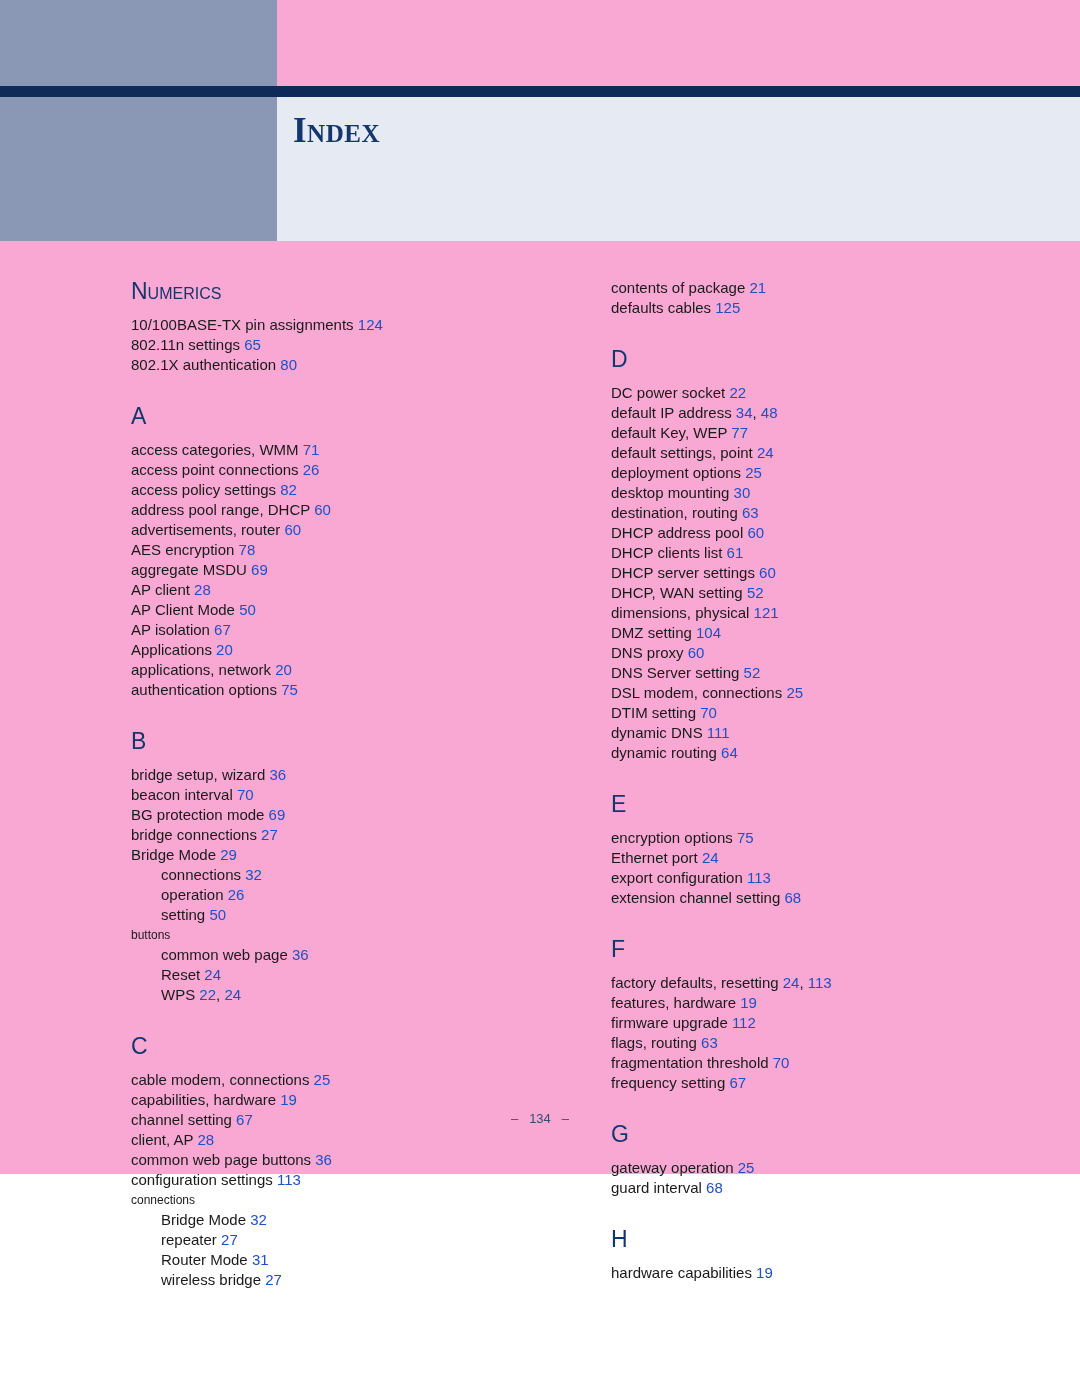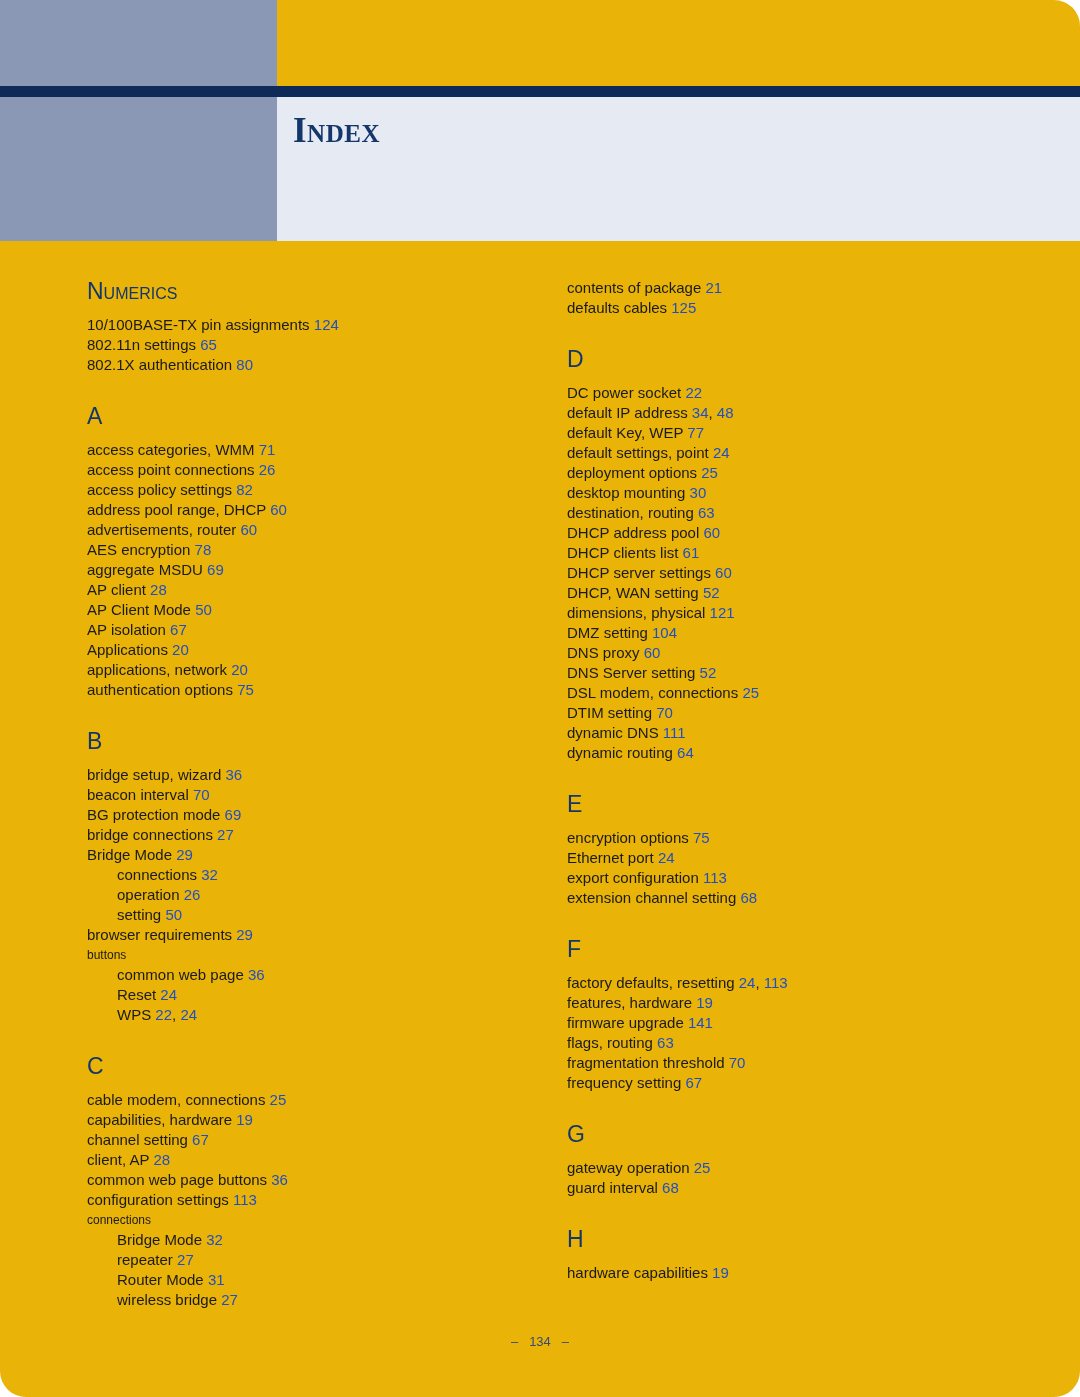--- a/index.html
+++ b/index.html
@@ -1,17 +1,17 @@
 <!DOCTYPE html>
 <html><head>
 <meta charset="utf-8">
 <style>
   * { margin: 0; padding: 0; box-sizing: border-box; }
   html, body { width: 1080px; height: 1397px; background: #fff; font-family: Verdana, Geneva, sans-serif; }
-  .page { width: 1080px; height: 1397px; position: relative; background: #eab308; border-radius: 26px; }
+  .page { width: 1080px; height: 1174px; position: relative; background: #f9a8d4; }
   .header-band {
     position: absolute;
     left: 0; top: 86px;
     width: 1080px; height: 155px;
     background: #e6eaf2;
   }
   .header-sidebar {
     position: absolute;
     left: 0; top: 0;
     width: 277px; height: 241px;
@@ -33,21 +33,21 @@
     font-variant: small-caps;
     letter-spacing: 0.5px;
   }
   .content {
     position: absolute;
     left: 87px; top: 278px;
     width: 908px;
     display: flex;
     gap: 52px;
   }
-  .col { flex: 1 1 0; min-width: 0; }
+  .col { flex: 1 1 0; min-width: 0; margin-left: 44px; }
   .section-head {
     color: #14376b;
     font-variant: small-caps;
     font-size: 23px;
     margin-top: 28px;
     margin-bottom: 10px;
     font-family: Verdana, Geneva, sans-serif;
   }
   .section-head.first { margin-top: 0; }
   .entry {
@@ -107,21 +107,20 @@
         <div class="entry"><span>authentication options   </span><span class="pn">75</span></div>
         <div class="section-head">B</div>
         <div class="entry"><span>bridge setup, wizard   </span><span class="pn">36</span></div>
         <div class="entry"><span>beacon interval   </span><span class="pn">70</span></div>
         <div class="entry"><span>BG protection mode   </span><span class="pn">69</span></div>
         <div class="entry"><span>bridge connections   </span><span class="pn">27</span></div>
         <div class="entry"><span>Bridge Mode   </span><span class="pn">29</span></div>
         <div class="entry sub"><span>connections   </span><span class="pn">32</span></div>
         <div class="entry sub"><span>operation   </span><span class="pn">26</span></div>
         <div class="entry sub"><span>setting   </span><span class="pn">50</span></div>
-        <div class="entry"><span>browser requirements   </span><span class="pn">29</span></div>
         <div class="subhead">buttons</div>
         <div class="entry sub"><span>common web page   </span><span class="pn">36</span></div>
         <div class="entry sub"><span>Reset   </span><span class="pn">24</span></div>
         <div class="entry sub"><span>WPS   </span><span class="pn">22</span><span class="pn-sep">, </span><span class="pn">24</span></div>
         <div class="section-head">C</div>
         <div class="entry"><span>cable modem, connections   </span><span class="pn">25</span></div>
         <div class="entry"><span>capabilities, hardware   </span><span class="pn">19</span></div>
         <div class="entry"><span>channel setting   </span><span class="pn">67</span></div>
         <div class="entry"><span>client, AP   </span><span class="pn">28</span></div>
         <div class="entry"><span>common web page buttons   </span><span class="pn">36</span></div>
@@ -156,21 +155,21 @@
         <div class="entry"><span>dynamic DNS   </span><span class="pn">111</span></div>
         <div class="entry"><span>dynamic routing   </span><span class="pn">64</span></div>
         <div class="section-head">E</div>
         <div class="entry"><span>encryption options   </span><span class="pn">75</span></div>
         <div class="entry"><span>Ethernet port   </span><span class="pn">24</span></div>
         <div class="entry"><span>export configuration   </span><span class="pn">113</span></div>
         <div class="entry"><span>extension channel setting   </span><span class="pn">68</span></div>
         <div class="section-head">F</div>
         <div class="entry"><span>factory defaults, resetting   </span><span class="pn">24</span><span class="pn-sep">, </span><span class="pn">113</span></div>
         <div class="entry"><span>features, hardware   </span><span class="pn">19</span></div>
-        <div class="entry"><span>firmware upgrade   </span><span class="pn">141</span></div>
+        <div class="entry"><span>firmware upgrade   </span><span class="pn">112</span></div>
         <div class="entry"><span>flags, routing   </span><span class="pn">63</span></div>
         <div class="entry"><span>fragmentation threshold   </span><span class="pn">70</span></div>
         <div class="entry"><span>frequency setting   </span><span class="pn">67</span></div>
         <div class="section-head">G</div>
         <div class="entry"><span>gateway operation   </span><span class="pn">25</span></div>
         <div class="entry"><span>guard interval   </span><span class="pn">68</span></div>
         <div class="section-head">H</div>
         <div class="entry"><span>hardware capabilities   </span><span class="pn">19</span></div>
       </div>
   </div>

